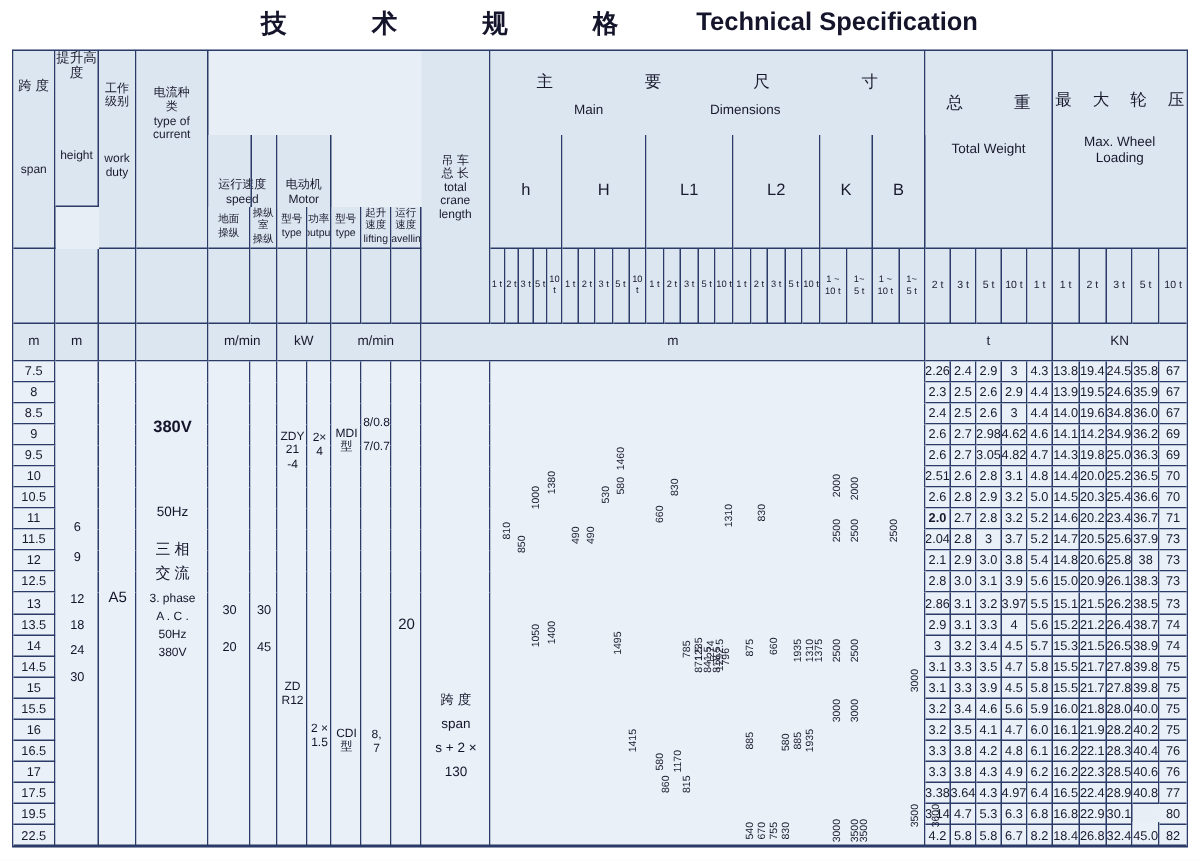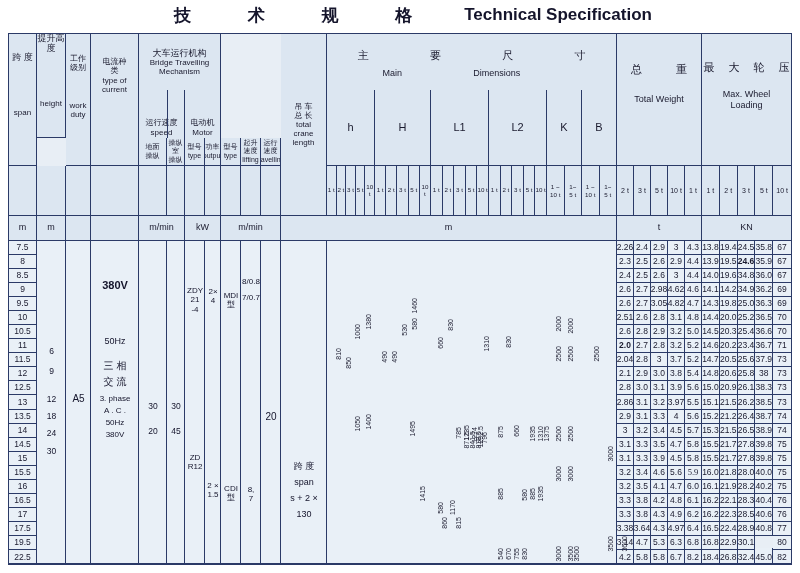--- a/index.html
+++ b/index.html
@@ -148,27 +148,20 @@
       </div>
       <div class="cell hdr" style="left: 82px; top: 0px; width: 48px; height: 132px;">
         <div class="stack">
           <span class="f8">电流种</span>
           <span class="f8">类</span>
           <span class="f8">type of</span>
           <span class="f8">current</span>
           <span style="height:48px"></span>
         </div>
       </div>
-      <div class="cell hdr nb-b" style="left: 130px; top: 0px; width: 82px; height: 56px;">
-        <div class="stack">
-          <span class="f9">大车运行机构</span>
-          <span class="f8">Bridge Travelling</span>
-          <span class="f8">Mechanism</span>
-        </div>
-      </div>
       <div class="cell hdr" style="left: 130px; top: 56px; width: 46px; height: 76px;">
         <div class="stack">
           <span class="f8">运行速度</span>
           <span class="f8">speed</span>
         </div>
       </div>
       <div class="cell hdr" style="left: 176px; top: 56px; width: 36px; height: 76px;">
         <div class="stack">
           <span class="f8">电动机</span>
           <span class="f8">Motor</span>
@@ -515,21 +508,21 @@
       </div>
       <div class="cell body " style="left: 676px; top: 221.043px; width: 17px; height: 14.0435px;">
         <span class="num">4.4</span>
       </div>
       <div class="cell body " style="left: 693px; top: 221.043px; width: 17.8px; height: 14.0435px;">
         <span class="num">13.9</span>
       </div>
       <div class="cell body " style="left: 710.8px; top: 221.043px; width: 17.8px; height: 14.0435px;">
         <span class="num">19.5</span>
       </div>
-      <div class="cell body " style="left: 728.6px; top: 221.043px; width: 17.8px; height: 14.0435px; font-weight: bold;">
+      <div class="cell body " style="left: 728.6px; top: 221.043px; width: 17.8px; height: 14.0435px;">
         <span class="num">24.6</span>
       </div>
       <div class="cell body " style="left: 746.4px; top: 221.043px; width: 17.8px; height: 14.0435px;">
         <span class="num">35.9</span>
       </div>
       <div class="cell body  nb-r" style="left: 764.2px; top: 221.043px; width: 17.8px; height: 14.0435px;">
         <span class="num">67</span>
       </div>
       <div class="cell body " style="left: 0px; top: 235.087px; width: 28px; height: 14.0435px;">
         <span class="num">8.5</span>
@@ -1181,21 +1174,21 @@
       </div>
       <div class="cell body " style="left: 625px; top: 431.696px; width: 17px; height: 14.0435px;">
         <span class="num">3.4</span>
       </div>
       <div class="cell body " style="left: 642px; top: 431.696px; width: 17px; height: 14.0435px;">
         <span class="num">4.6</span>
       </div>
       <div class="cell body " style="left: 659px; top: 431.696px; width: 17px; height: 14.0435px;">
         <span class="num">5.6</span>
       </div>
-      <div class="cell body " style="left: 676px; top: 431.696px; width: 17px; height: 14.0435px; font-family: Liberation Serif, serif;">
+      <div class="cell body " style="left: 676px; top: 431.696px; width: 17px; height: 14.0435px;">
         <span class="num">5.9</span>
       </div>
       <div class="cell body " style="left: 693px; top: 431.696px; width: 17.8px; height: 14.0435px;">
         <span class="num">16.0</span>
       </div>
       <div class="cell body " style="left: 710.8px; top: 431.696px; width: 17.8px; height: 14.0435px;">
         <span class="num">21.8</span>
       </div>
       <div class="cell body " style="left: 728.6px; top: 431.696px; width: 17.8px; height: 14.0435px;">
         <span class="num">28.0</span>
@@ -1552,21 +1545,21 @@
           <span>2×</span>
           <span>4</span>
         </div>
       </div>
       <div class="freecell " style="left: 196px; top: 442px; width: 16px; height: 28px;">
         <div class="stack f8">
           <span>2 ×</span>
           <span>1.5</span>
         </div>
       </div>
-      <div class="freecell " style="left: 212px; top: 252px; width: 20px; height: 28px;">
+      <div class="freecell " style="left: 212px; top: 240px; width: 20px; height: 28px; align-items: flex-end;">
         <div class="stack f8">
           <span>MDI</span>
           <span>型</span>
         </div>
       </div>
       <div class="freecell " style="left: 212px; top: 445px; width: 20px; height: 28px;">
         <div class="stack f8">
           <span>CDI</span>
           <span>型</span>
         </div>

